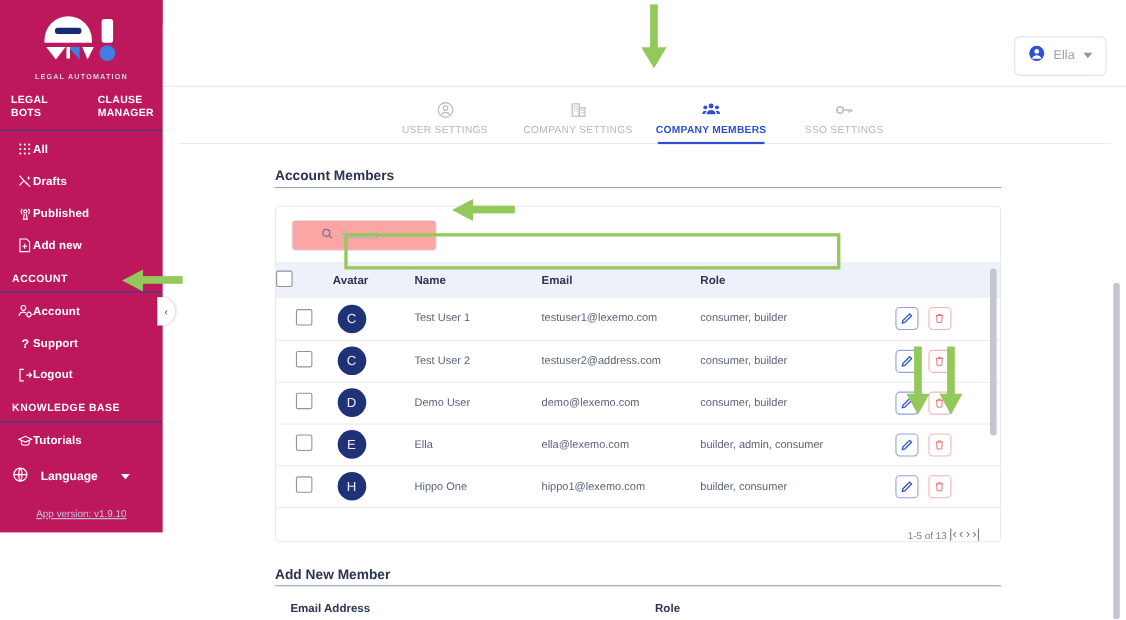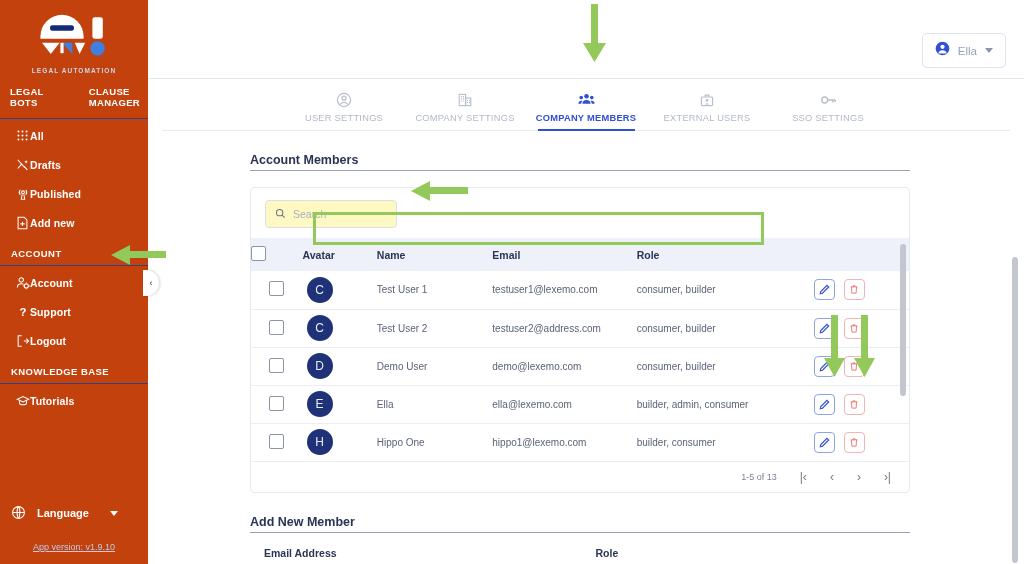--- a/index.html
+++ b/index.html
@@ -6,22 +6,22 @@
   html, body {
     width: 1024px; height: 564px;
     overflow: hidden;
     font-family: "Liberation Sans", sans-serif;
     background: #ffffff;
   }
   .app { position: relative; width: 1024px; height: 564px; display: flex; }
 
   
   .sidebar {
-    width: 148px; height: 564px; flex: 0 0 148px;
-    background: #c2410c;
+    width: 148px; height: 484px; flex: 0 0 148px;
+    background: #be185d;
     color: #ffffff;
     position: relative;
     display: flex; flex-direction: column;
   }
   .logo-block {
     padding: 12px 0 8px 0;
     display: flex; flex-direction: column; align-items: center;
   }
   .logo-mark { width: 96px; height: 52px; }
   .logo-tag {
@@ -134,22 +134,22 @@
     padding-bottom: 3px; border-bottom: 1px solid #9aa2b8;
   }
 
   .card {
     margin-top: 16px; border: 1px solid #e6e9f2; border-radius: 4px;
     background: #fff; position: relative;
   }
   .search-wrap { padding: 12px 14px 10px 14px; }
   .search-box {
     width: 132px; height: 28px; border: 1px solid #dbdfe9; border-radius: 4px;
-    display: flex; align-items: center; gap: 7px; padding: 0 9px;
-    background: #fef9c3;
+    display: flex; align-items: center; gap: 7px; padding: 0 26px;
+    background: #fca5a5;
   }
   .search-box input {
     border: none; outline: none; font-size: 10.5px; color: #4a5268;
     width: 100%; font-family: "Liberation Sans", sans-serif; background: transparent;
   }
   .search-box input::placeholder { color: #a8aebe; }
 
   table.members { width: 100%; border-collapse: collapse; table-layout: fixed; }
   table.members th {
     background: #eef1fa; text-align: left; font-size: 10.5px; font-weight: 700;
@@ -181,22 +181,22 @@
 
   .btn-ico {
     width: 21px; height: 21px; border-radius: 4px; border: 1px solid;
     display: inline-flex; align-items: center; justify-content: center;
     cursor: pointer; background: #fff; vertical-align: middle;
   }
   .btn-edit { border-color: #8fa3e8; color: #2f4fd4; }
   .btn-del  { border-color: #f2b5b5; color: #ef6a6a; margin-left: 6px; }
 
   .pager {
-    height: 30px; display: flex; align-items: center; justify-content: flex-end;
-    gap: 23px; padding-right: 18px; font-size: 9px; color: #7c8396;
+    height: 30px; display: flex; align-items: flex-end; justify-content: flex-end;
+    gap: 2px; padding-right: 18px; font-size: 9px; color: #7c8396;
   }
   .pager .pbtn { cursor: pointer; font-size: 12px; color: #6c7policy; }
   .pager .pbtn { color: #6c7near; }
   .pager .pbtn { color: #707888; }
 
   
   .inner-scroll {
     position: absolute; right: 3px; top: 56px; width: 6px; height: 152px;
     background: #f1f2f5; border-radius: 3px;
   }
@@ -436,31 +436,20 @@
             <circle cx="3.4" cy="6" r="1.9"></circle>
             <circle cx="14.6" cy="6" r="1.9"></circle>
             <path d="M4.6 12.6c0-2.4 2-4 4.4-4s4.4 1.6 4.4 4z"></path>
             <path d="M0.4 12.4c0-1.9 1.4-3.1 3-3.1.5 0 1 .1 1.4.3-.9.7-1.4 1.7-1.5 2.8z"></path>
             <path d="M17.6 12.4c0-1.9-1.4-3.1-3-3.1-.5 0-1 .1-1.4.3.9.7 1.4 1.7 1.5 2.8z"></path>
           </svg>
         </span>
         <span class="tlabel">COMPANY MEMBERS</span>
       </div>
 
-      <div class="tab">
-        <span class="ticon">
-          <svg width="16" height="16" viewBox="0 0 16 16" fill="none" stroke="currentColor" stroke-width="1.2">
-            <rect x="2.4" y="5" width="11.2" height="8.6" rx="1"></rect>
-            <path d="M6.2 5V3.2h3.6V5"></path>
-            <circle cx="8" cy="8.4" r="1.3" fill="currentColor" stroke="none"></circle>
-            <path d="M5.9 12.4a2.4 2.4 0 0 1 4.2 0" fill="currentColor" stroke="none"></path>
-          </svg>
-        </span>
-        <span class="tlabel">EXTERNAL USERS</span>
-      </div>
 
       <div class="tab">
         <span class="ticon">
           <svg width="17" height="16" viewBox="0 0 18 16" fill="none" stroke="currentColor" stroke-width="1.5">
             <circle cx="5" cy="8" r="3.1"></circle>
             <path d="M8.1 8h8M13.6 8v2.6M16.1 8v2"></path>
           </svg>
         </span>
         <span class="tlabel">SSO SETTINGS</span>
       </div>

